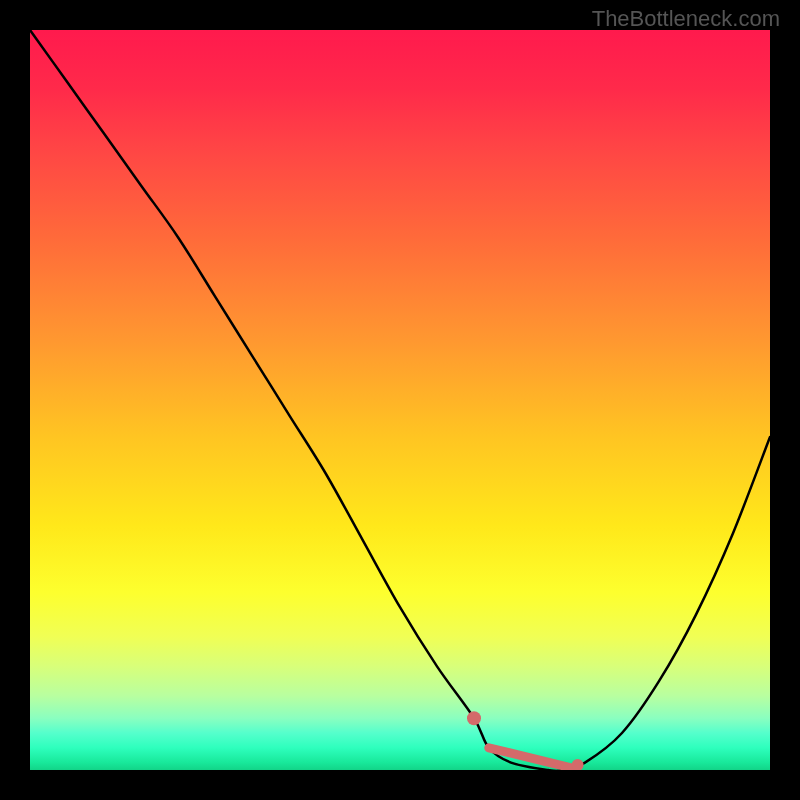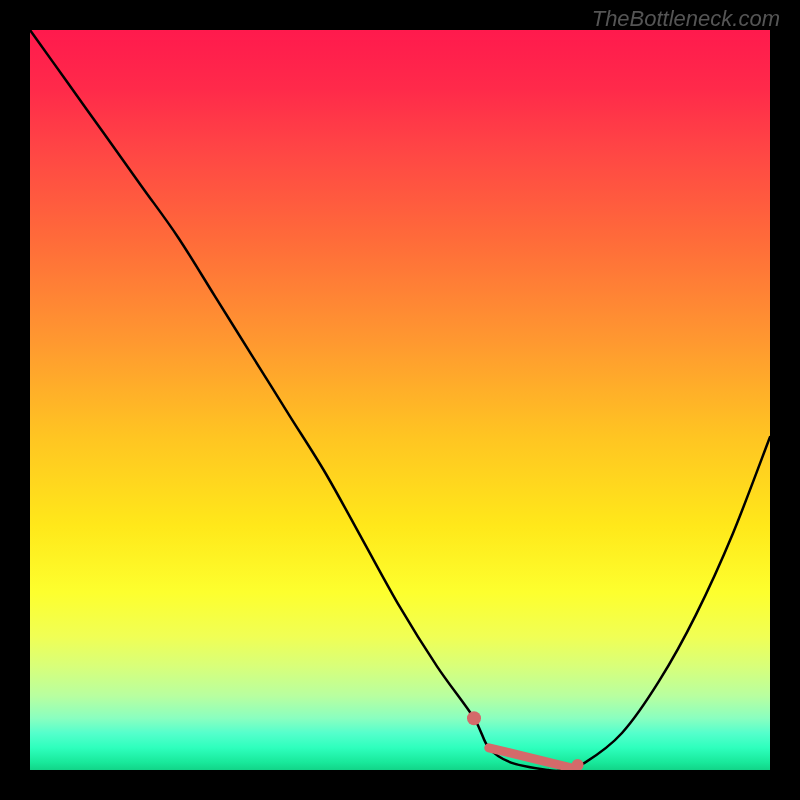--- a/index.html
+++ b/index.html
@@ -12,21 +12,20 @@
     overflow: hidden;
   }
   .watermark {
     position: absolute;
     top: 6px;
     right: 20px;
     color: #555;
     font-size: 22px;
     font-weight: 500;
     z-index: 3;
-    font-style: italic;
   }
   .plot-area {
     position: absolute;
     left: 30px;
     top: 30px;
     width: 740px;
     height: 740px;
     overflow: hidden;
   }
   .gradient {

